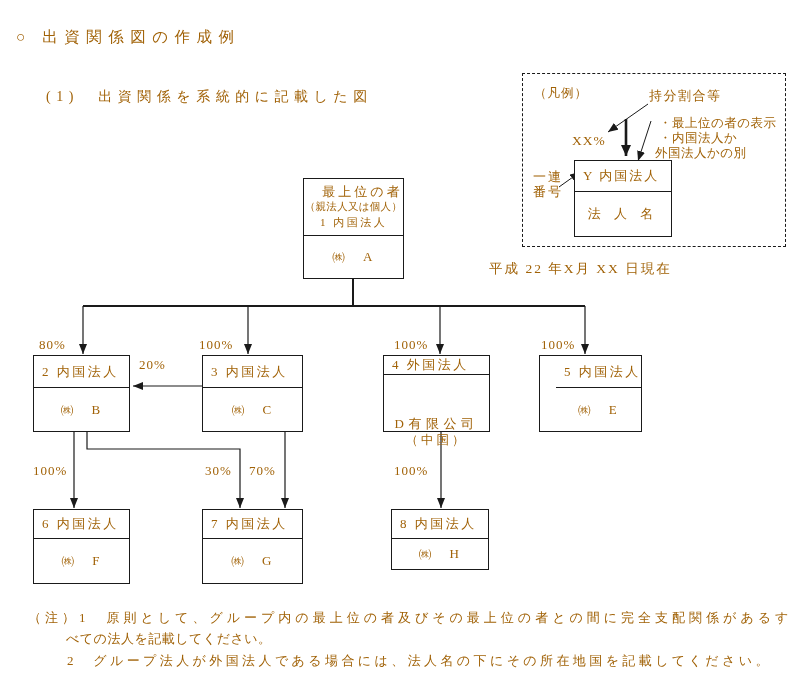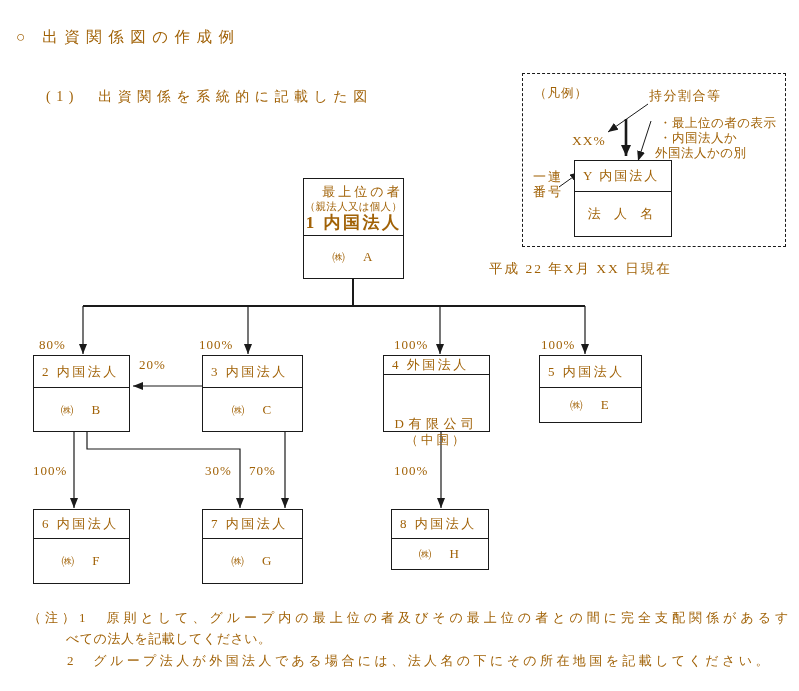--- a/index.html
+++ b/index.html
@@ -31,21 +31,21 @@
   .nrow1{border-bottom:1px solid #1a1a1a;display:flex;align-items:center;
     padding-left:8px;font-size:13px;letter-spacing:2.5px;box-sizing:border-box;}
   .row2h .nrow1{height:32px;}
   .row3h .nrow1{height:29px;}
   .nrow2{flex:1;display:flex;flex-direction:column;align-items:center;justify-content:center;
     font-size:13px;letter-spacing:2.5px;}
   .topnode .nrow1{height:57px;flex-direction:column;justify-content:center;padding-left:0;
     align-items:center;}
   .topnode .l1{font-size:13px;letter-spacing:3px;line-height:17px;margin-left:18px;}
   .topnode .l2{font-size:10.5px;letter-spacing:0.3px;line-height:14px;}
-  .topnode .l3{font-size:17px;letter-spacing:2.5px;line-height:17px;font-weight:bold;}
+  .topnode .l3{font-size:11px;letter-spacing:2.5px;line-height:17px;}
   .dname{font-size:13px;letter-spacing:4.5px;line-height:17px;margin-top:40px;}
   .dcountry{font-size:12.5px;letter-spacing:3px;line-height:16px;}
   .pct{position:absolute;font-size:13px;letter-spacing:1px;white-space:nowrap;}
   .note{font-size:13px;white-space:nowrap;}
   .wires{position:absolute;left:0;top:0;}
 </style>
 </head>
 <body>
 
 <div id="page">
@@ -117,21 +117,21 @@
     <div class="nrow1">3 内国法人</div>
     <div class="nrow2">㈱　C</div>
   </div>
   <div class="node row2h" style="left:383px;top:355px;width:107px;height:77px;">
     <div class="nrow1">4 外国法人</div>
     <div class="nrow2">
       <div class="dname">D有限公司</div>
       <div class="dcountry">（中国）</div>
     </div>
   </div>
-  <div class="node row2h" style="left:539px;top:355px;width:103px;height:68px;">
+  <div class="node row2h" style="left:539px;top:355px;width:103px;height:77px;padding-left:16px;">
     <div class="nrow1">5 内国法人</div>
     <div class="nrow2">㈱　E</div>
   </div>
 
   <div class="node row3h" style="left:33px;top:509px;width:97px;height:75px;">
     <div class="nrow1">6 内国法人</div>
     <div class="nrow2">㈱　F</div>
   </div>
   <div class="node row3h" style="left:202px;top:509px;width:101px;height:75px;">
     <div class="nrow1">7 内国法人</div>

